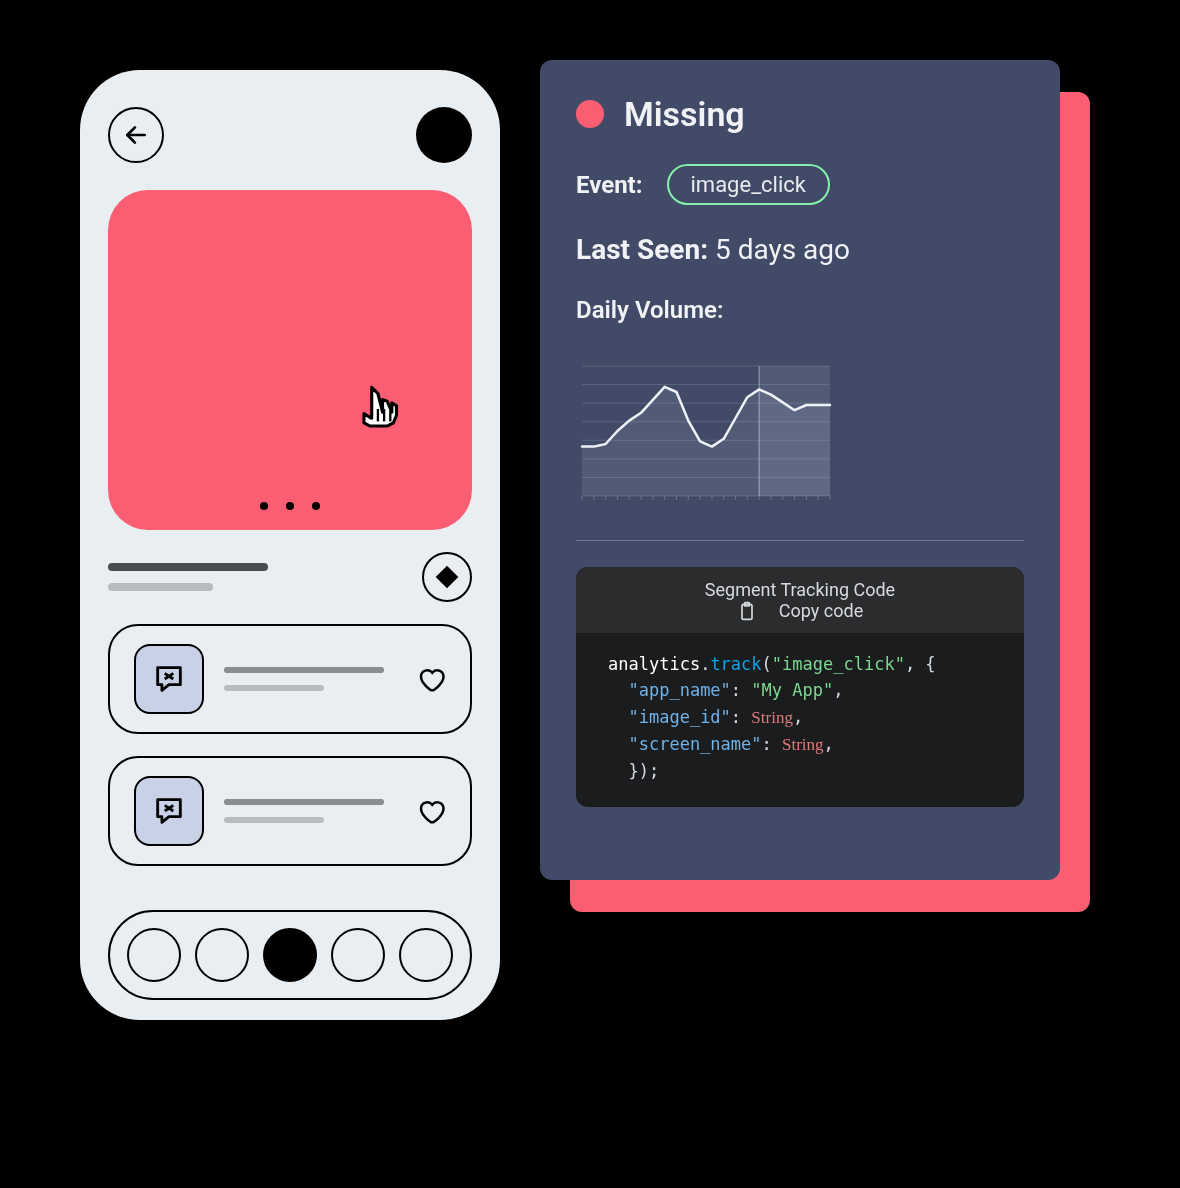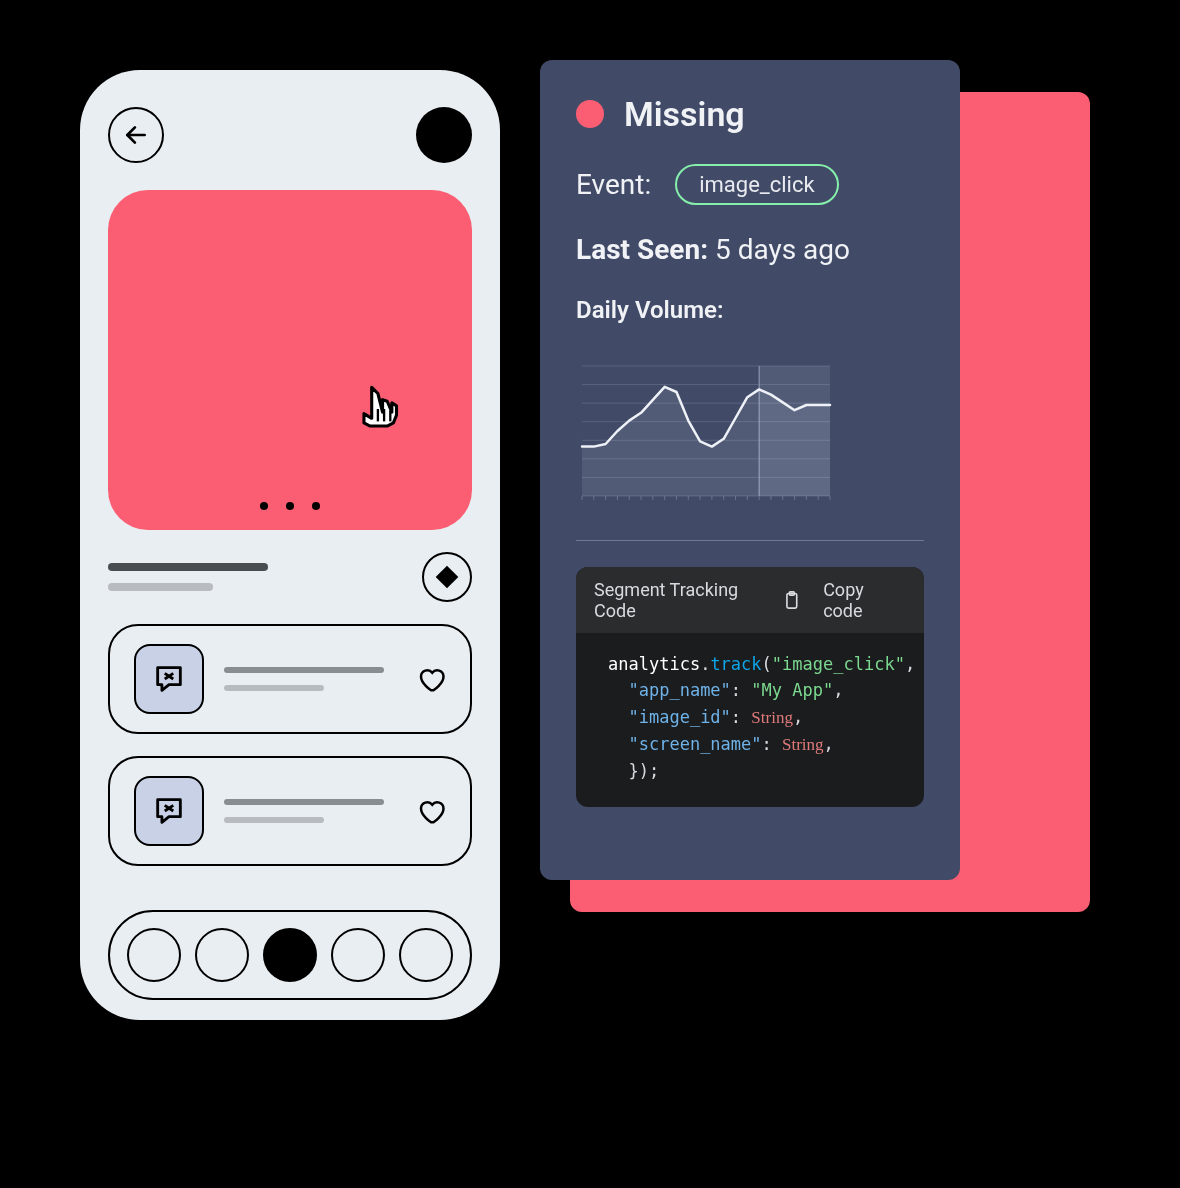--- a/index.html
+++ b/index.html
@@ -68,44 +68,44 @@
   }
   .tab-btn { width:54px; height:54px; border-radius:50%; border:2px solid #000; }
   .tab-btn.active { background:#000; }
 
   
   .panel-shadow {
     position:absolute; left: 570px; top: 92px; width: 520px; height: 820px;
     background:#fb5e73; border-radius:12px;
   }
   .panel {
-    position:absolute; left: 540px; top: 60px; width: 420px; height: 820px;
+    position:absolute; left: 540px; top: 60px; width: 520px; height: 820px;
     background:#414b67; border-radius:12px; color:#f0f2f6; padding:34px 36px;
   }
   .status-row { display:flex; align-items:center; gap:20px; margin-bottom:30px; }
   .status-dot { width:28px; height:28px; border-radius:50%; background:#fb5e73; }
   .status-title { font-size:34px; font-weight:600; }
   .event-row { display:flex; align-items:center; gap:24px; margin-bottom:28px; }
-  .field-label { font-size:28px; font-weight:400; }
+  .field-label { font-size:24px; font-weight:700; }
   .pill {
     border:2px solid #86efac; border-radius:22px; padding:6px 22px; font-size:22px; color:#e8eaef;
   }
   .lastseen-row { font-size:28px; margin-bottom:30px; }
   .lastseen-row b { font-weight:700; }
   .dv-label { font-size:24px; font-weight:600; margin-bottom:32px; }
 
   .chart-box { height:160px; margin-bottom:24px; position:relative; }
   .divider { border:none; border-top:1px solid #707a96; margin:8px 0 26px 0; }
 
   .code-card {
     background:#1a1c1e; border-radius:12px; overflow:hidden;
   }
   .code-head {
     background:#2a2c2e; display:flex; align-items:center; justify-content:space-between;
-    padding:12px 18px; font-size:18px; color:#d8dadd;
+    padding:12px 18px; font-size:18px; color:#d8dadd;flex-direction:column;
   }
   .copy-group { display:flex; align-items:center; gap:22px; }
   .code-body {
     padding:18px 22px 22px 32px; font-family: ui-monospace, Menlo, Consolas, monospace;
     font-size:17px; line-height:1.55; color:#d8dadd; white-space:pre;
     
   }
   .tk-obj { color:#ffffff; }
   .tk-fn  { color:#0ea5e9; }
   .tk-str { color:#7bd88f; }

